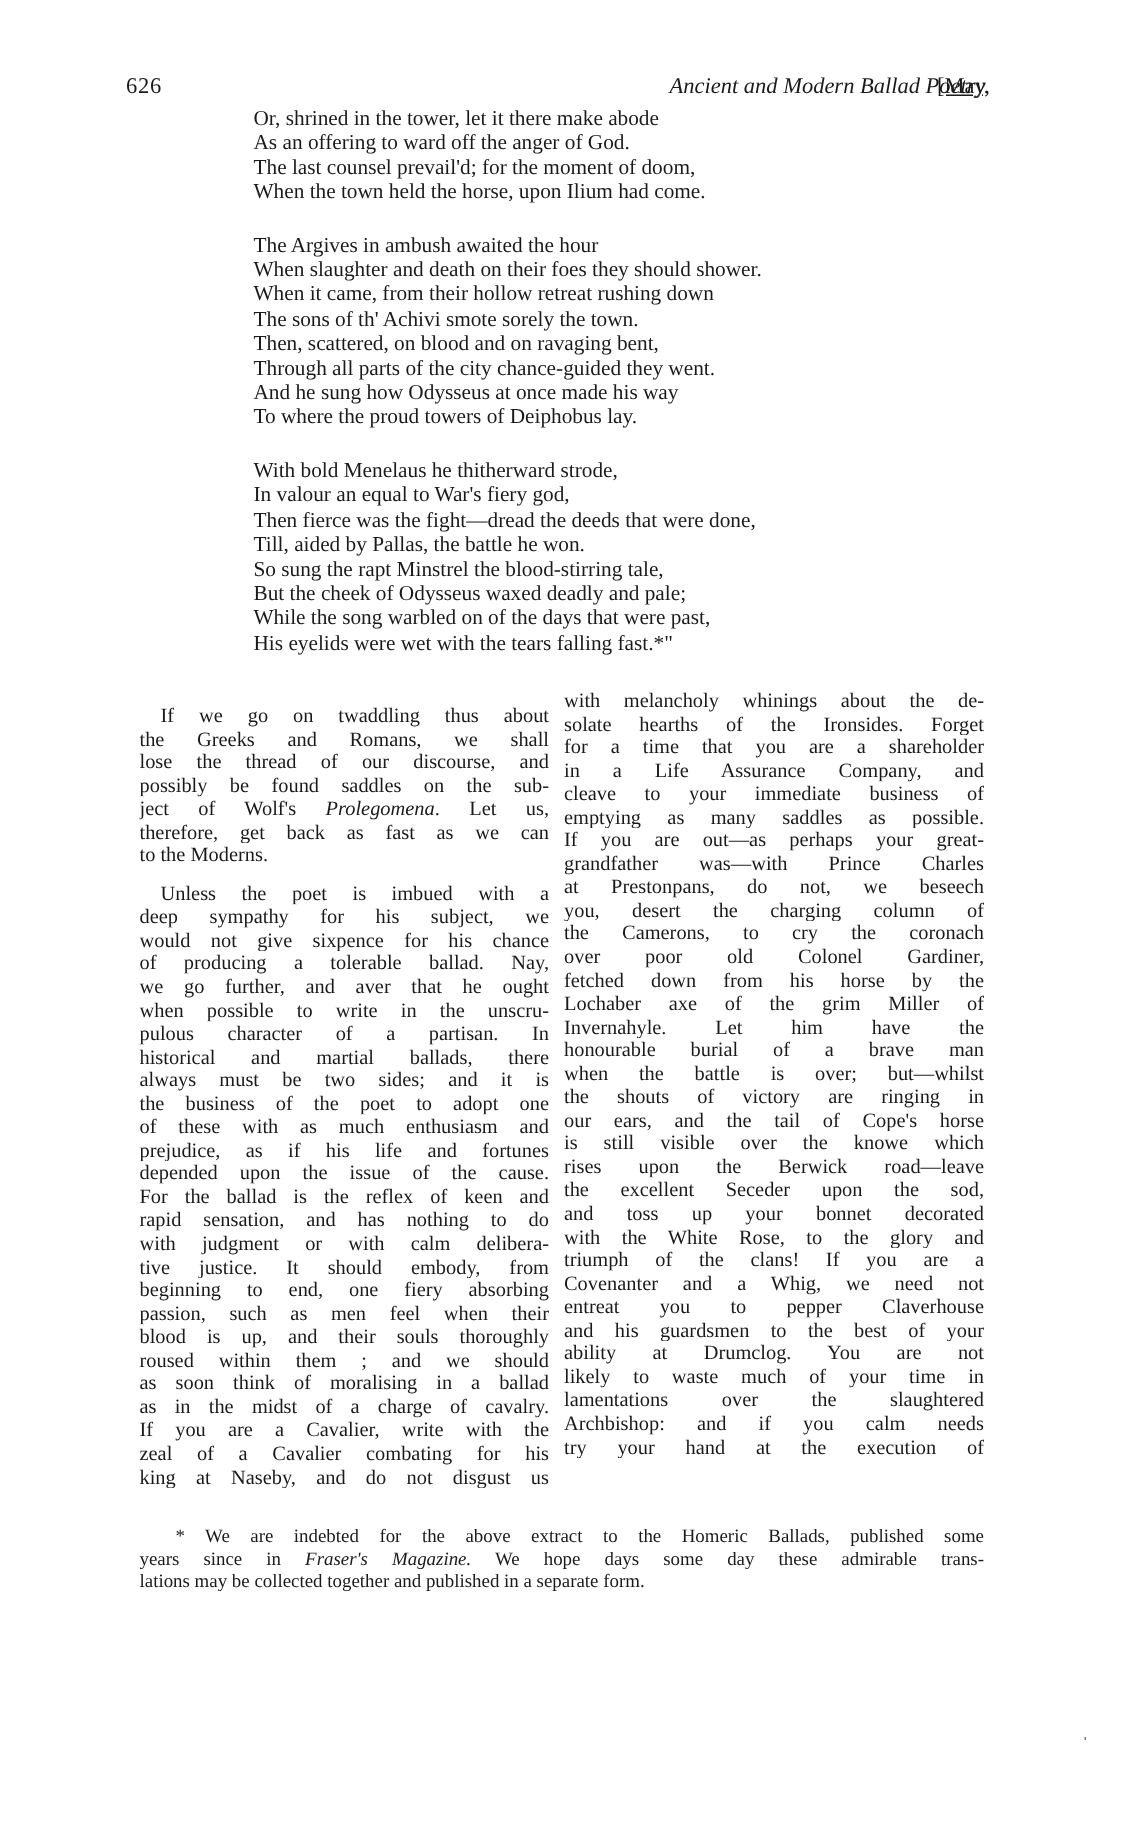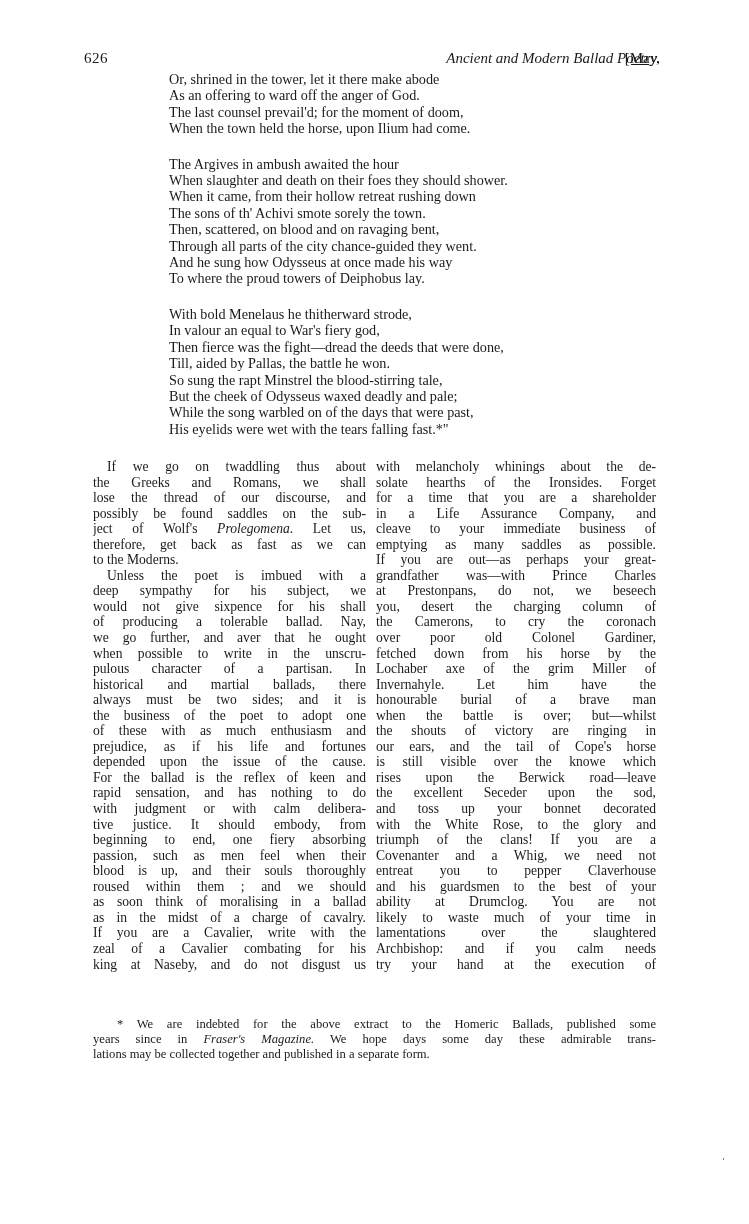--- a/index.html
+++ b/index.html
@@ -85,21 +85,21 @@
     .col-left { left: 0; }
     .col-right { left: 283px; width: 280px; }
     .col-line {
       display: block;
       text-align: justify;
       text-align-last: justify;
       white-space: nowrap;
       overflow: hidden;
     }
     .col-line.last { text-align-last: left; }
-    .col-line.indent { padding-left: 14px; }
+    .col-line.indent { padding-left: 14px; margin-top: 10px; }
     .footnote {
       position: absolute;
       top: 1017px;
       left: 93px;
       width: 563px;
       font-size: 12.6px;
       line-height: 15px;
     }
     .fn-line {
       display: block;
@@ -161,21 +161,21 @@
     <div class="col col-left" id="col-left">
         <span class="col-line indent">If we go on twaddling thus about</span>
         <span class="col-line">the Greeks and Romans, we shall</span>
         <span class="col-line">lose the thread of our discourse, and</span>
         <span class="col-line">possibly be found saddles on the sub-</span>
         <span class="col-line">ject of Wolf's <em>Prolegomena</em>. Let us,</span>
         <span class="col-line">therefore, get back as fast as we can</span>
         <span class="col-line last">to the Moderns.</span>
         <span class="col-line indent">Unless the poet is imbued with a</span>
         <span class="col-line">deep sympathy for his subject, we</span>
-        <span class="col-line">would not give sixpence for his shall</span>
+        <span class="col-line">would not give sixpence for his chance</span>
         <span class="col-line">of producing a tolerable ballad. Nay,</span>
         <span class="col-line">we go further, and aver that he ought</span>
         <span class="col-line">when possible to write in the unscru-</span>
         <span class="col-line">pulous character of a partisan. In</span>
         <span class="col-line">historical and martial ballads, there</span>
         <span class="col-line">always must be two sides; and it is</span>
         <span class="col-line">the business of the poet to adopt one</span>
         <span class="col-line">of these with as much enthusiasm and</span>
         <span class="col-line">prejudice, as if his life and fortunes</span>
         <span class="col-line">depended upon the issue of the cause.</span>

